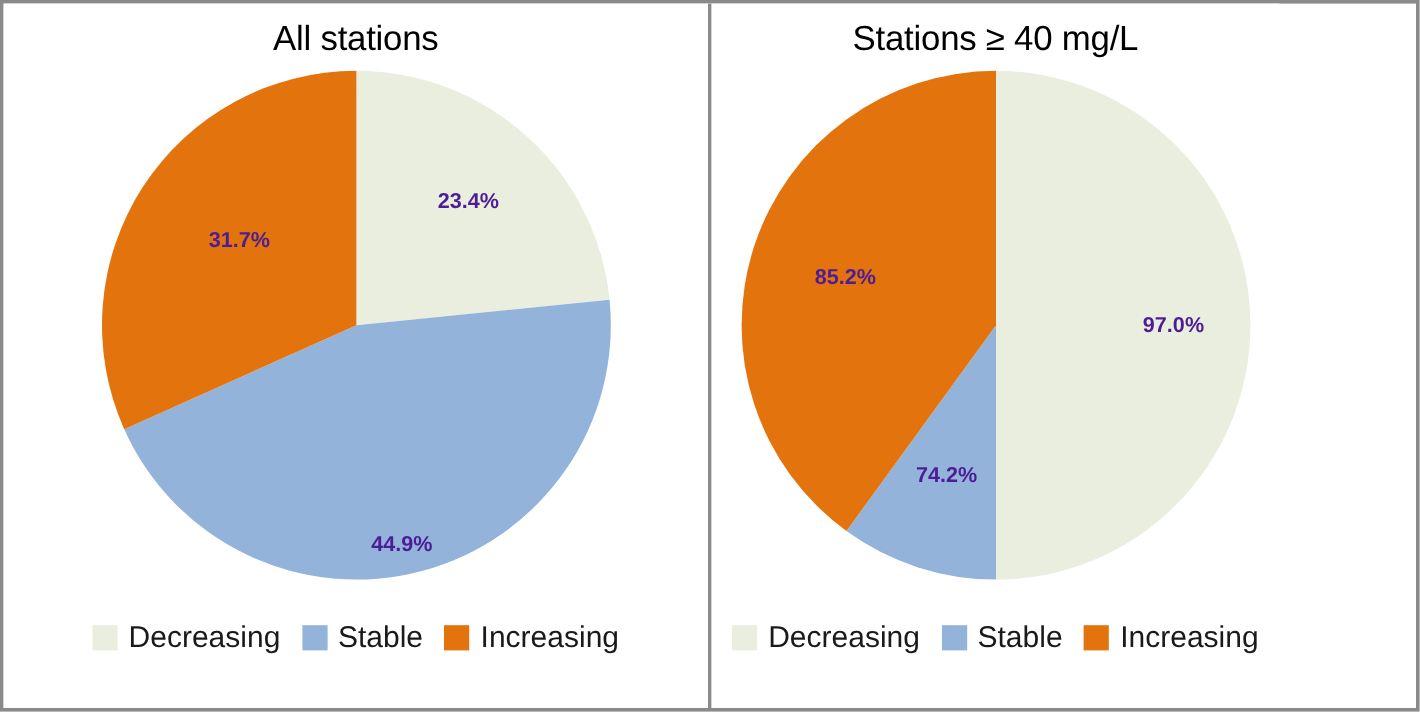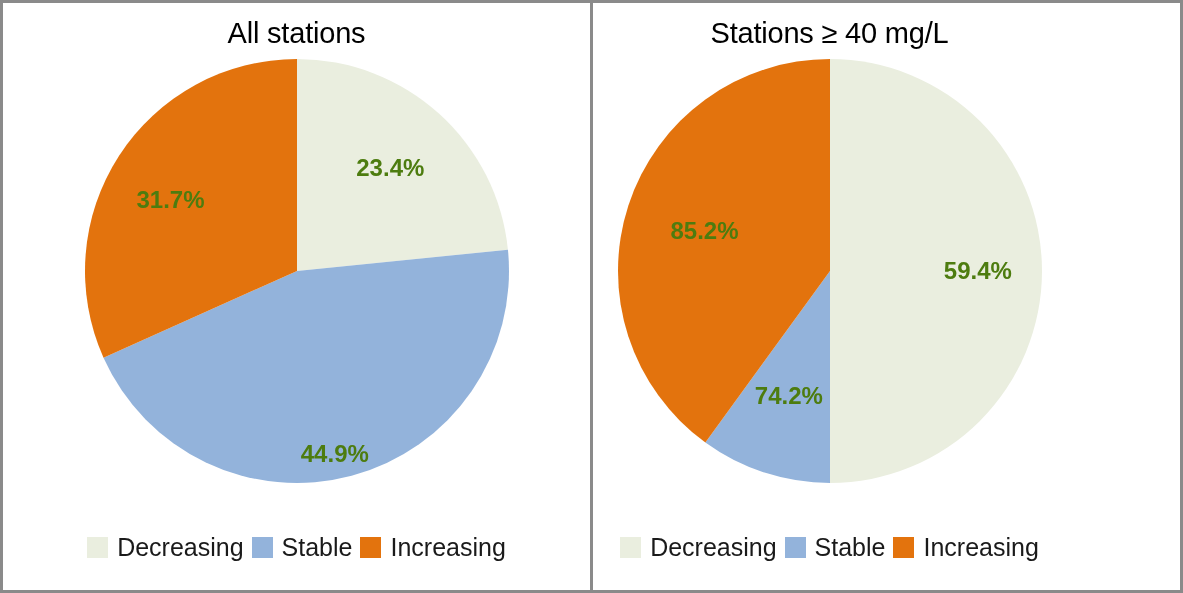--- a/index.html
+++ b/index.html
@@ -48,37 +48,37 @@
   .pie-wrap {
     position: relative;
     width: 426px;
     height: 426px;
     margin-top: 8px;
   }
   .pie-svg { display: block; width: 426px; height: 426px; }
 
   .slice-label {
     position: absolute;
-    font-size: 24px;
+    font-size: 18px;
     font-weight: bold;
-    color: #4d7c0f;
+    color: #4c1d95;
     white-space: nowrap;
     transform: translate(-50%, -50%);
     pointer-events: none;
   }
 
   .legend {
     position: absolute;
     left: 0;
     right: 0;
-    bottom: 30px;
+    bottom: 46px;
     display: flex;
     justify-content: center;
     align-items: center;
-    gap: 8px;
+    gap: 18px;
     margin-top: 31px;
   }
   .legend-item {
     display: flex;
     align-items: center;
     gap: 9px;
   }
   .legend-swatch {
     width: 21px;
     height: 21px;
@@ -100,21 +100,21 @@
   <div class="panel" id="panel-left">
     <div class="panel-title">All stations</div>
     <div class="pie-wrap">
       <svg class="pie-svg" viewBox="0 0 426 426" id="svg-0">
           <path d="M 213 213 L 213.00 1.00 A 212 212 0 0 1 423.93 191.72 Z" fill="#eaeedf"></path>
           <path d="M 213 213 L 423.93 191.72 A 212 212 0 0 1 19.51 299.63 Z" fill="#93b3db"></path>
           <path d="M 213 213 L 19.51 299.63 A 212 212 0 0 1 213.00 1.00 Z" fill="#e3730d"></path>
         </svg>
       <span class="slice-label" id="lbl-0-0" style="left: 306.8px; top: 109.2px;">23.4%</span>
       <span class="slice-label" id="lbl-0-1" style="left: 251.3px; top: 376px; margin-top: 20px;">44.9%</span>
-      <span class="slice-label" id="lbl-0-2" style="left: 87px; top: 141.5px; text-align: center;">31.7%</span>
+      <span class="slice-label" id="lbl-0-2" style="left: 116px; top: 141.5px; text-align: center;">31.7%</span>
     </div>
     <div class="legend">
       <div class="legend-item">
         <span class="legend-swatch" id="sw-0-0" style="background: rgb(234, 238, 223);"></span>
         <span class="legend-label">Decreasing</span>
       </div>
       <div class="legend-item">
         <span class="legend-swatch" id="sw-0-1" style="background: rgb(147, 179, 219);"></span>
         <span class="legend-label">Stable</span>
       </div>
@@ -126,21 +126,21 @@
   </div>
 
   <div class="panel" id="panel-right">
     <div class="panel-title">Stations ≥ 40 mg/L</div>
     <div class="pie-wrap">
       <svg class="pie-svg" viewBox="0 0 426 426" id="svg-1">
           <path d="M 213 213 L 213.00 1.00 A 212 212 0 0 1 213.00 425.00 Z" fill="#eaeedf"></path>
           <path d="M 213 213 L 213.00 425.00 A 212 212 0 0 1 88.39 384.51 Z" fill="#93b3db"></path>
           <path d="M 213 213 L 88.39 384.51 A 212 212 0 0 1 213.00 1.00 Z" fill="#e3730d"></path>
         </svg>
-      <span class="slice-label" id="lbl-1-0" style="left: 361.4px; top: 213px;">59.4%</span>
+      <span class="slice-label" id="lbl-1-0" style="left: 361.4px; top: 213px;">97.0%</span>
       <span class="slice-label" id="lbl-1-1" style="left: 172.4px; top: 338px;">74.2%</span>
       <span class="slice-label" id="lbl-1-2" style="left: 88px; top: 172.4px;">85.2%</span>
     </div>
     <div class="legend">
       <div class="legend-item">
         <span class="legend-swatch" id="sw-1-0" style="background: rgb(234, 238, 223);"></span>
         <span class="legend-label">Decreasing</span>
       </div>
       <div class="legend-item">
         <span class="legend-swatch" id="sw-1-1" style="background: rgb(147, 179, 219);"></span>

